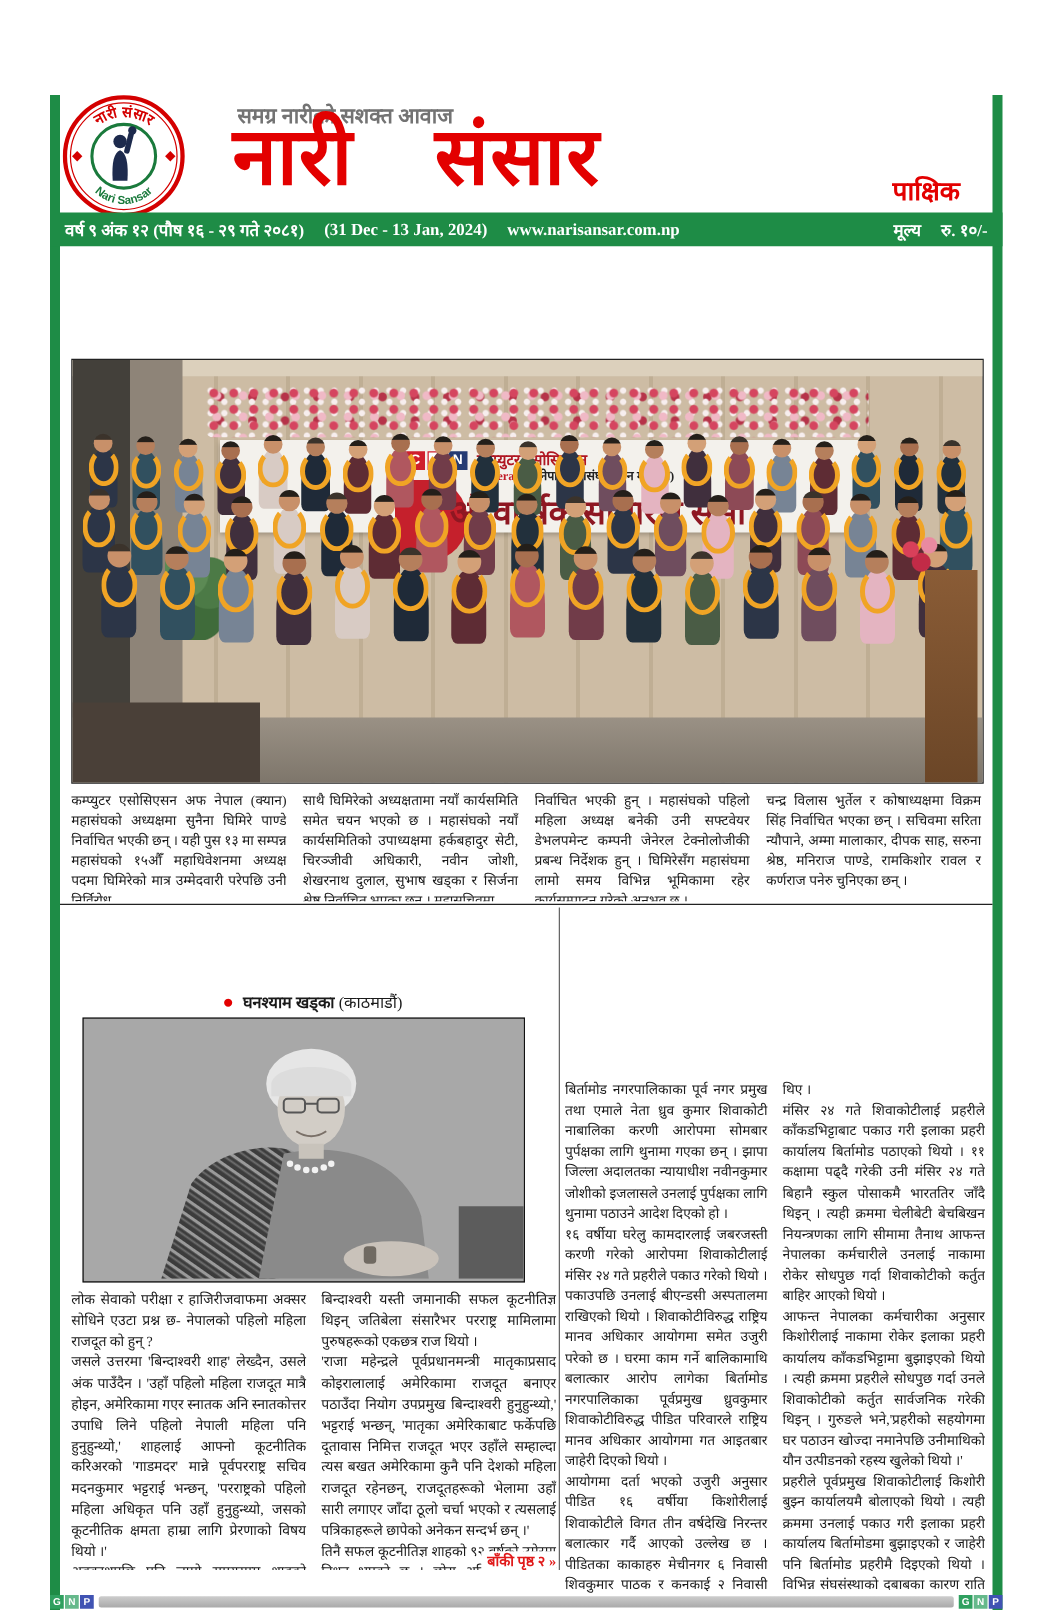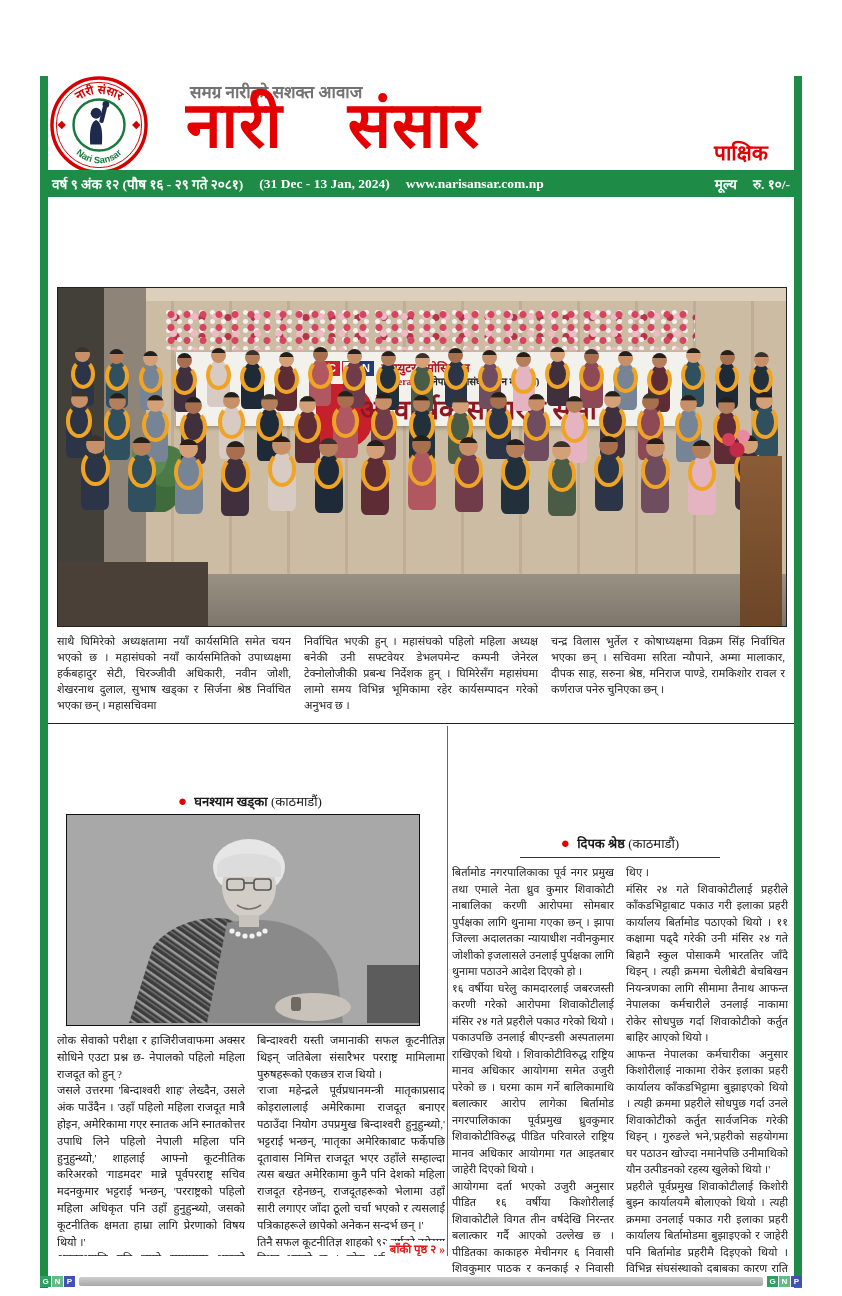--- a/index.html
+++ b/index.html
@@ -467,20 +467,21 @@
           <i style="width:19px;height:19px;background:linear-gradient(#241f1a 30%,#d3a077 34%)"></i>
           <b style="background:#402f3d;height:58.9px"></b>
           <u style="width:20.900000000000002px;height:28.5px;top:14.82px"></u>
         </div>
       </div>
     <div class="ph-podium"></div>
     <div class="ph-bouquet"></div>
   </div>
 
   <div class="lead-cols">
+    <div class="col">कम्प्युटर एसोसिएसन अफ नेपाल (क्यान) महासंघको अध्यक्षमा सुनैना घिमिरे पाण्डे निर्वाचित भएकी छन् । यही पुस १३ मा सम्पन्न महासंघको १५औँ महाधिवेशनमा अध्यक्ष पदमा घिमिरेको मात्र उम्मेदवारी परेपछि उनी निर्विरोध</div>
     <div class="col">साथै घिमिरेको अध्यक्षतामा नयाँ कार्यसमिति समेत चयन भएको छ । महासंघको नयाँ कार्यसमितिको उपाध्यक्षमा हर्कबहादुर सेटी, चिरञ्जीवी अधिकारी, नवीन जोशी, शेखरनाथ दुलाल, सुभाष खड्का र सिर्जना श्रेष्ठ निर्वाचित भएका छन् । महासचिवमा</div>
     <div class="col">निर्वाचित भएकी हुन् । महासंघको पहिलो महिला अध्यक्ष बनेकी उनी सफ्टवेयर डेभलपमेन्ट कम्पनी जेनेरल टेक्नोलोजीकी प्रबन्ध निर्देशक हुन् । घिमिरेसँग महासंघमा लामो समय विभिन्न भूमिकामा रहेर कार्यसम्पादन गरेको अनुभव छ ।</div>
     <div class="col">चन्द्र विलास भुर्तेल र कोषाध्यक्षमा विक्रम सिंह निर्वाचित भएका छन् । सचिवमा सरिता न्यौपाने, अम्मा मालाकार, दीपक साह, सरुना श्रेष्ठ, मनिराज पाण्डे, रामकिशोर रावल र कर्णराज पनेरु चुनिएका छन् ।</div>
   </div>
 
   <div class="hr-main"></div>
   <div class="v-divider"></div>
 
   <div class="la-byline">
     <div class="byline">
@@ -534,28 +535,20 @@
     <div class="la-colwrap">
       <div class="la-col">बिन्दाश्वरी यस्ती जमानाकी सफल कूटनीतिज्ञ थिइन् जतिबेला संसारैभर परराष्ट्र मामिलामा पुरुषहरूको एकछत्र राज थियो ।
 'राजा महेन्द्रले पूर्वप्रधानमन्त्री मातृकाप्रसाद कोइरालालाई अमेरिकामा राजदूत बनाएर पठाउँदा नियोग उपप्रमुख बिन्दाश्वरी हुनुहुन्थ्यो,' भट्टराई भन्छन्, 'मातृका अमेरिकाबाट फर्केपछि दूतावास निमित्त राजदूत भएर उहाँले सम्हाल्दा त्यस बखत अमेरिकामा कुनै पनि देशको महिला राजदूत रहेनछन्, राजदूतहरूको भेलामा उहाँ सारी लगाएर जाँदा ठूलो चर्चा भएको र त्यसलाई पत्रिकाहरूले छापेको अनेकन सन्दर्भ छन् ।'
 तिनै सफल कूटनीतिज्ञ शाहको ९२ वर्षको उमेरमा निधन भएको छ । छोरा अनिलकेशरी शाह (बैंकर) का अनुसार बिहीबार</div>
       <span class="continued">
         <span>बाँकी पृष्ठ २</span><span class="mark">»</span>
       </span>
     </div>
   </div>
 
-  <div class="ra-byline">
-    <div class="byline">
-      <span class="dot">●</span>
-      <b>दिपक श्रेष्ठ</b>
-      <span>(काठमाडौं)</span>
-    </div>
-    <div class="byline-rule" style="width:200px"></div>
-  </div>
 
   <div class="ra-cols">
     <div class="ra-col">बिर्तामोड नगरपालिकाका पूर्व नगर प्रमुख तथा एमाले नेता ध्रुव कुमार शिवाकोटी नाबालिका करणी आरोपमा सोमबार पुर्पक्षका लागि थुनामा गएका छन् । झापा जिल्ला अदालतका न्यायाधीश नवीनकुमार जोशीको इजलासले उनलाई पुर्पक्षका लागि थुनामा पठाउने आदेश दिएको हो ।
 १६ वर्षीया घरेलु कामदारलाई जबरजस्ती करणी गरेको आरोपमा शिवाकोटीलाई मंसिर २४ गते प्रहरीले पकाउ गरेको थियो । पकाउपछि उनलाई बीएन्डसी अस्पतालमा राखिएको थियो । शिवाकोटीविरुद्ध राष्ट्रिय मानव अधिकार आयोगमा समेत उजुरी परेको छ । घरमा काम गर्ने बालिकामाथि बलात्कार आरोप लागेका बिर्तामोड नगरपालिकाका पूर्वप्रमुख ध्रुवकुमार शिवाकोटीविरुद्ध पीडित परिवारले राष्ट्रिय मानव अधिकार आयोगमा गत आइतबार जाहेरी दिएको थियो ।
 आयोगमा दर्ता भएको उजुरी अनुसार पीडित १६ वर्षीया किशोरीलाई शिवाकोटीले विगत तीन वर्षदेखि निरन्तर बलात्कार गर्दै आएको उल्लेख छ । पीडितका काकाहरु मेचीनगर ६ निवासी शिवकुमार पाठक र कनकाई २ निवासी मेघनाथ पाठकले अभियुक्तलाई उन्मुक्ति दिन सिंगो राज्ययन्त्र नै लागेको दाबी गरेका छन् । कमजोर आर्थिक अवस्था भएकी बालिकालाई शिवाकोटीले ८ वर्ष अघि स्कुल पढाइदिने र घरमा काम पनि सघाउने सर्तमा घरेलु कामदारको रुपमा राखेका</div>
     <div class="ra-col">थिए ।
 मंसिर २४ गते शिवाकोटीलाई प्रहरीले काँकडभिट्टाबाट पकाउ गरी इलाका प्रहरी कार्यालय बिर्तामोड पठाएको थियो । ११ कक्षामा पढ्दै गरेकी उनी मंसिर २४ गते बिहानै स्कुल पोसाकमै भारततिर जाँदै थिइन् । त्यही क्रममा चेलीबेटी बेचबिखन नियन्त्रणका लागि सीमामा तैनाथ आफन्त नेपालका कर्मचारीले उनलाई नाकामा रोकेर सोधपुछ गर्दा शिवाकोटीको कर्तुत बाहिर आएको थियो ।
 आफन्त नेपालका कर्मचारीका अनुसार किशोरीलाई नाकामा रोकेर इलाका प्रहरी कार्यालय काँकडभिट्टामा बुझाइएको थियो । त्यही क्रममा प्रहरीले सोधपुछ गर्दा उनले शिवाकोटीको कर्तुत सार्वजनिक गरेकी थिइन् । गुरुङले भने,'प्रहरीको सहयोगमा घर पठाउन खोज्दा नमानेपछि उनीमाथिको यौन उत्पीडनको रहस्य खुलेको थियो ।'
 प्रहरीले पूर्वप्रमुख शिवाकोटीलाई किशोरी बुझ्न कार्यालयमै बोलाएको थियो । त्यही क्रममा उनलाई पकाउ गरी इलाका प्रहरी कार्यालय बिर्तामोडमा बुझाइएको र जाहेरी पनि बिर्तामोड प्रहरीमै दिइएको थियो । विभिन्न संघसंस्थाको दबाबका कारण राति १० बजे बल्ल जाहेरी दर्ता गराएको पीडित परिवारले जनाएको छ । तर, अहिलेसम्म जाहेरीको दर्ता नम्बर भने प्रहरीले पीडित परिवारलाई दिएको छैन ।</div>
   </div>

